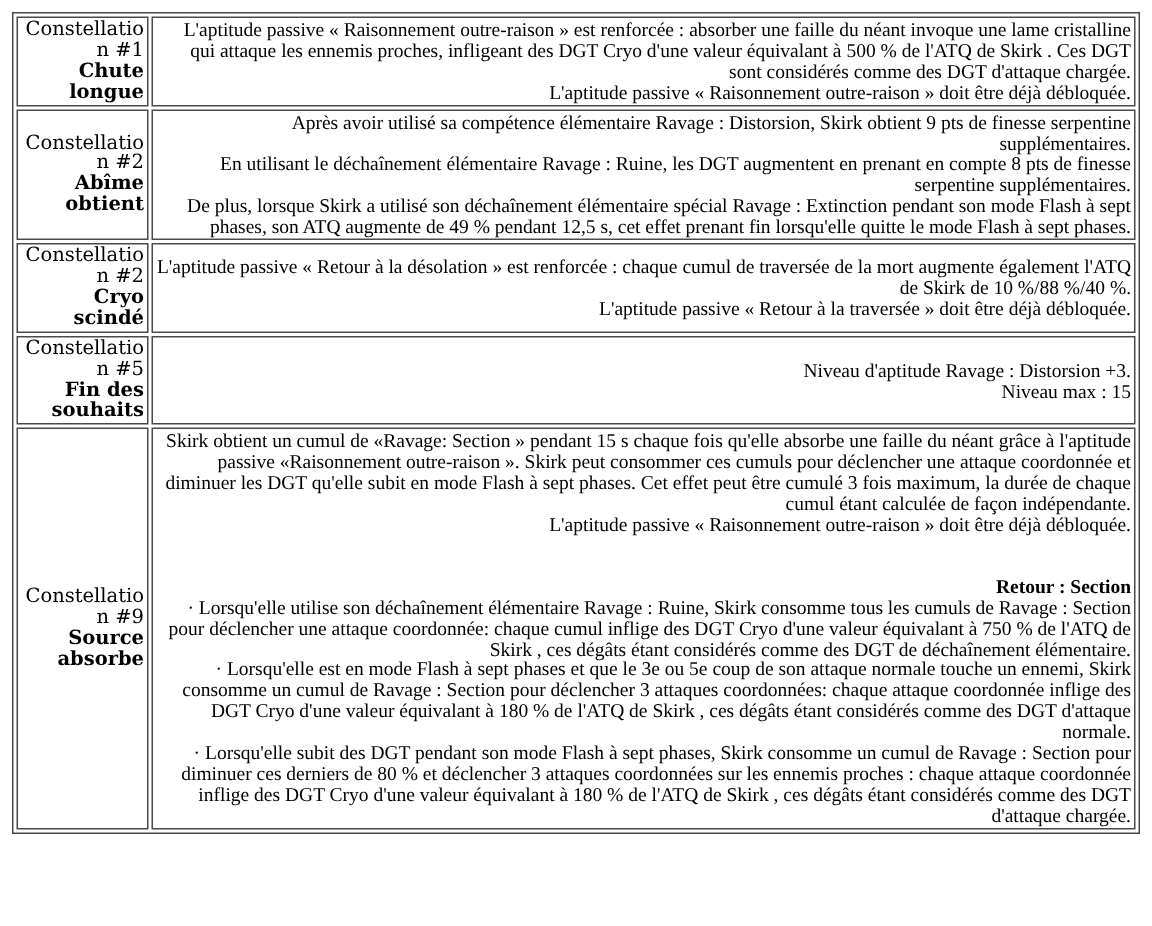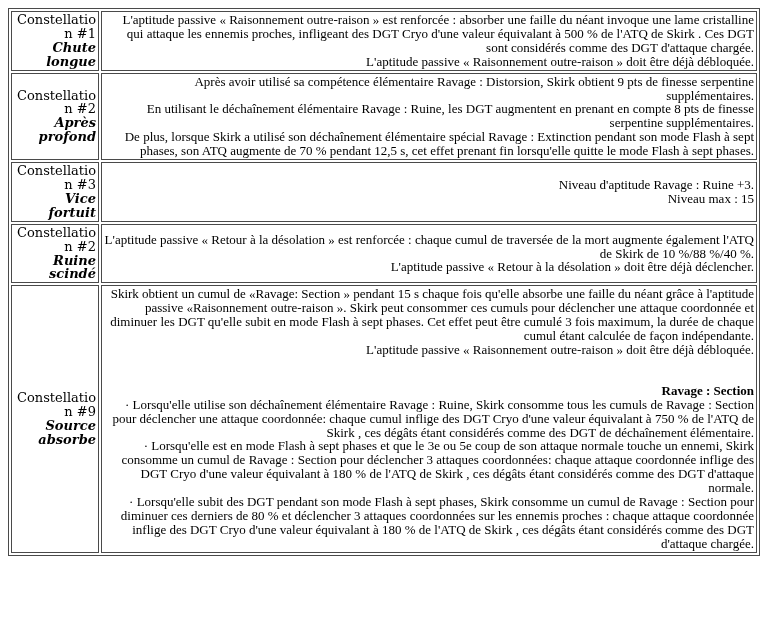--- a/index.html
+++ b/index.html
@@ -33,21 +33,20 @@
   td.label-cell {
     width: 82px;
     overflow-wrap: break-word;
   }
   td.desc-cell div {
     margin: 0;
     font-family: Liberation Serif, serif;
   }
   .const-name {
     font-weight: bold;
-    font-style: italic;
   }
   .subheader {
     font-weight: bold;
   }
   .spacer {
     height: 27px;
   }
 </style>
 </head>
 <body>
@@ -63,62 +62,62 @@
         </td>
         <td class="desc-cell">
           <div>L'aptitude passive « Raisonnement outre-raison » est renforcée : absorber une faille du néant invoque une lame cristalline qui attaque les ennemis proches, infligeant des DGT Cryo d'une valeur équivalant à 500 % de l'ATQ de Skirk . Ces DGT sont considérés comme des DGT d'attaque chargée.</div>
           <div>L'aptitude passive « Raisonnement outre-raison » doit être déjà débloquée.</div>
         </td>
       </tr>
 
       <tr>
         <td class="label-cell">
           <div>Constellation #2</div>
-          <div class="const-name">Après profond</div>
+          <div class="const-name">Abîme obtient</div>
         </td>
         <td class="desc-cell">
           <div>Après avoir utilisé sa compétence élémentaire Ravage : Distorsion, Skirk obtient 9 pts de finesse serpentine supplémentaires.</div>
           <div>En utilisant le déchaînement élémentaire Ravage : Ruine, les DGT augmentent en prenant en compte 8 pts de finesse serpentine supplémentaires.</div>
-          <div>De plus, lorsque Skirk a utilisé son déchaînement élémentaire spécial Ravage : Extinction pendant son mode Flash à sept phases, son ATQ augmente de 70 % pendant 12,5 s, cet effet prenant fin lorsqu'elle quitte le mode Flash à sept phases.</div>
+          <div>De plus, lorsque Skirk a utilisé son déchaînement élémentaire spécial Ravage : Extinction pendant son mode Flash à sept phases, son ATQ augmente de 49 % pendant 12,5 s, cet effet prenant fin lorsqu'elle quitte le mode Flash à sept phases.</div>
+        </td>
+      </tr>
+
+
+      <tr>
+        <td class="label-cell">
+          <div>Constellation #2</div>
+          <div class="const-name">Cryo scindé</div>
+        </td>
+        <td class="desc-cell">
+          <div>L'aptitude passive « Retour à la désolation » est renforcée : chaque cumul de traversée de la mort augmente également l'ATQ de Skirk de 10 %/88 %/40 %.</div>
+          <div>L'aptitude passive « Retour à la traversée » doit être déjà débloquée.</div>
         </td>
       </tr>
 
       <tr>
         <td class="label-cell">
-          <div>Constellation #3</div>
-          <div class="const-name">Vice fortuit</div>
+          <div>Constellation #5</div>
+          <div class="const-name">Fin des souhaits</div>
         </td>
         <td class="desc-cell">
-          <div>Niveau d'aptitude Ravage : Ruine +3.</div>
+          <div>Niveau d'aptitude Ravage : Distorsion +3.</div>
           <div>Niveau max : 15</div>
         </td>
       </tr>
-
-      <tr>
-        <td class="label-cell">
-          <div>Constellation #2</div>
-          <div class="const-name">Ruine scindé</div>
-        </td>
-        <td class="desc-cell">
-          <div>L'aptitude passive « Retour à la désolation » est renforcée : chaque cumul de traversée de la mort augmente également l'ATQ de Skirk de 10 %/88 %/40 %.</div>
-          <div>L'aptitude passive « Retour à la désolation » doit être déjà déclencher.</div>
-        </td>
-      </tr>
-
 
       <tr>
         <td class="label-cell">
           <div>Constellation #9</div>
           <div class="const-name">Source absorbe</div>
         </td>
         <td class="desc-cell">
           <div>Skirk obtient un cumul de «Ravage: Section » pendant 15 s chaque fois qu'elle absorbe une faille du néant grâce à l'aptitude passive «Raisonnement outre-raison ». Skirk peut consommer ces cumuls pour déclencher une attaque coordonnée et diminuer les DGT qu'elle subit en mode Flash à sept phases. Cet effet peut être cumulé 3 fois maximum, la durée de chaque cumul étant calculée de façon indépendante.</div>
           <div>L'aptitude passive « Raisonnement outre-raison » doit être déjà débloquée.</div>
           <div class="spacer"></div>
-          <div class="subheader">Ravage : Section</div>
+          <div class="subheader">Retour : Section</div>
           <div>· Lorsqu'elle utilise son déchaînement élémentaire Ravage : Ruine, Skirk consomme tous les cumuls de Ravage : Section pour déclencher une attaque coordonnée: chaque cumul inflige des DGT Cryo d'une valeur équivalant à 750 % de l'ATQ de Skirk , ces dégâts étant considérés comme des DGT de déchaînement élémentaire.</div>
           <div>· Lorsqu'elle est en mode Flash à sept phases et que le 3e ou 5e coup de son attaque normale touche un ennemi, Skirk consomme un cumul de Ravage : Section pour déclencher 3 attaques coordonnées: chaque attaque coordonnée inflige des DGT Cryo d'une valeur équivalant à 180 % de l'ATQ de Skirk , ces dégâts étant considérés comme des DGT d'attaque normale.</div>
           <div>· Lorsqu'elle subit des DGT pendant son mode Flash à sept phases, Skirk consomme un cumul de Ravage : Section pour diminuer ces derniers de 80 % et déclencher 3 attaques coordonnées sur les ennemis proches : chaque attaque coordonnée inflige des DGT Cryo d'une valeur équivalant à 180 % de l'ATQ de Skirk , ces dégâts étant considérés comme des DGT d'attaque chargée.</div>
         </td>
       </tr>
 
     </tbody>
   </table>
 </div>
 

